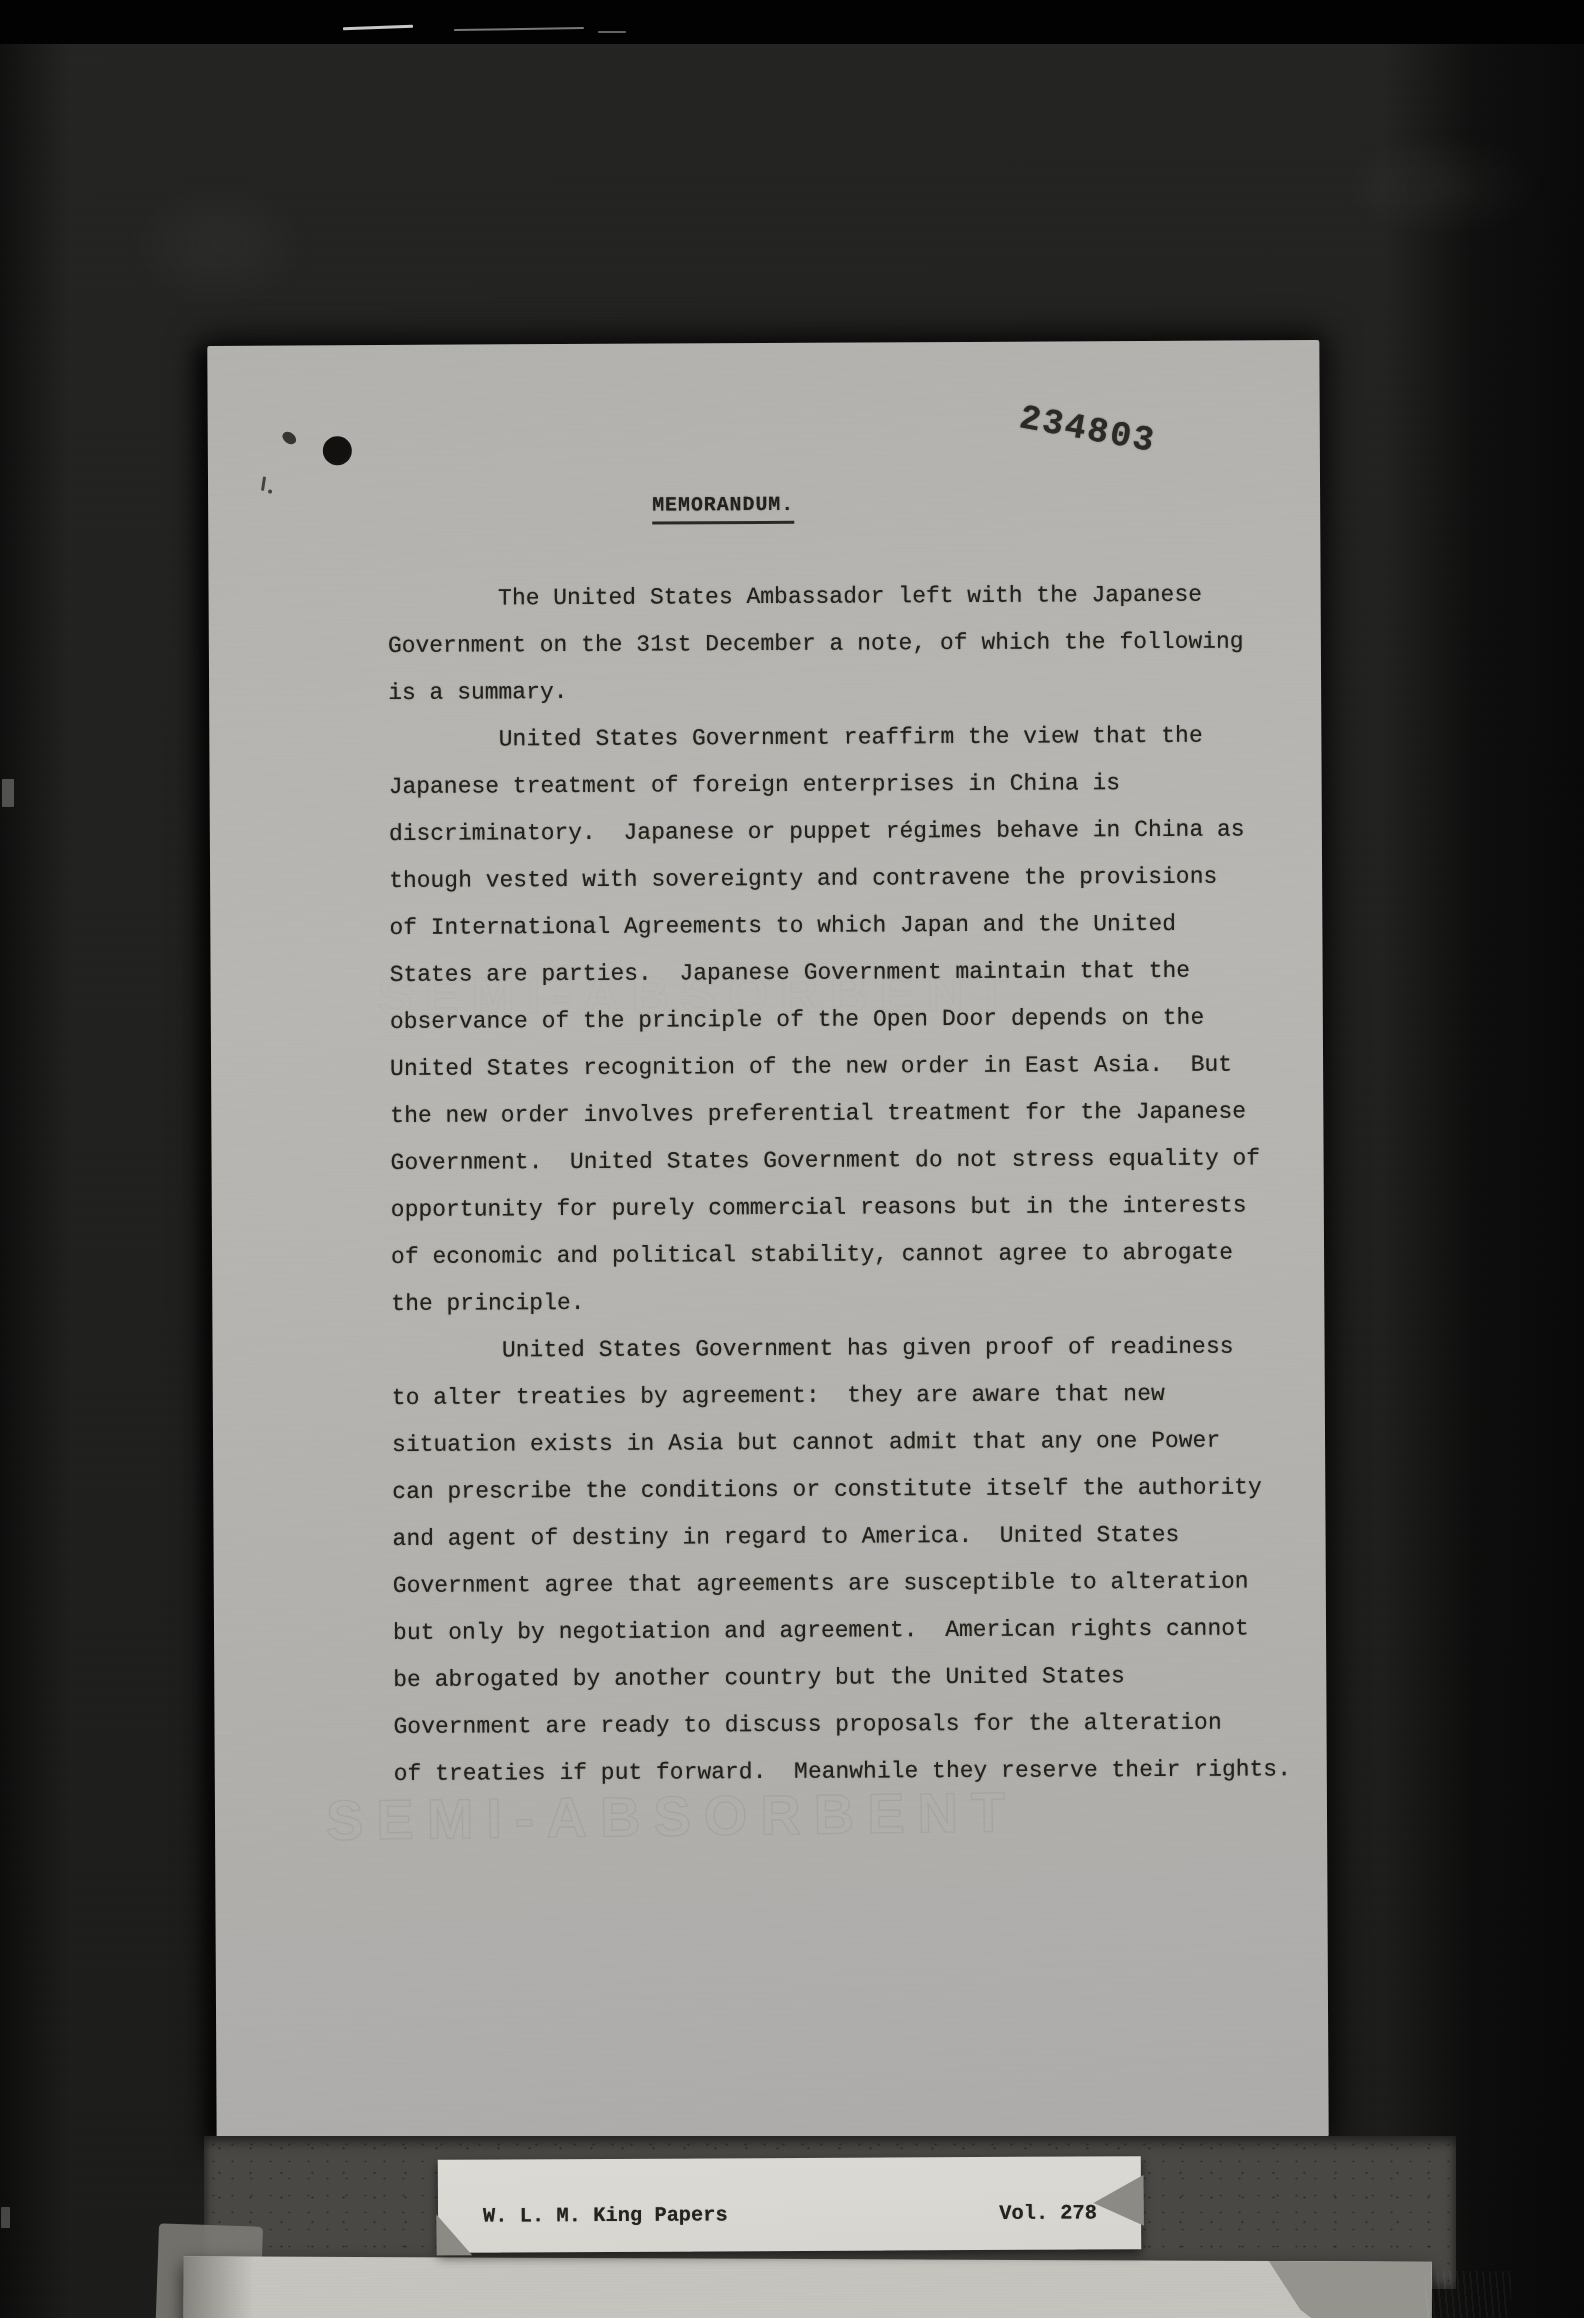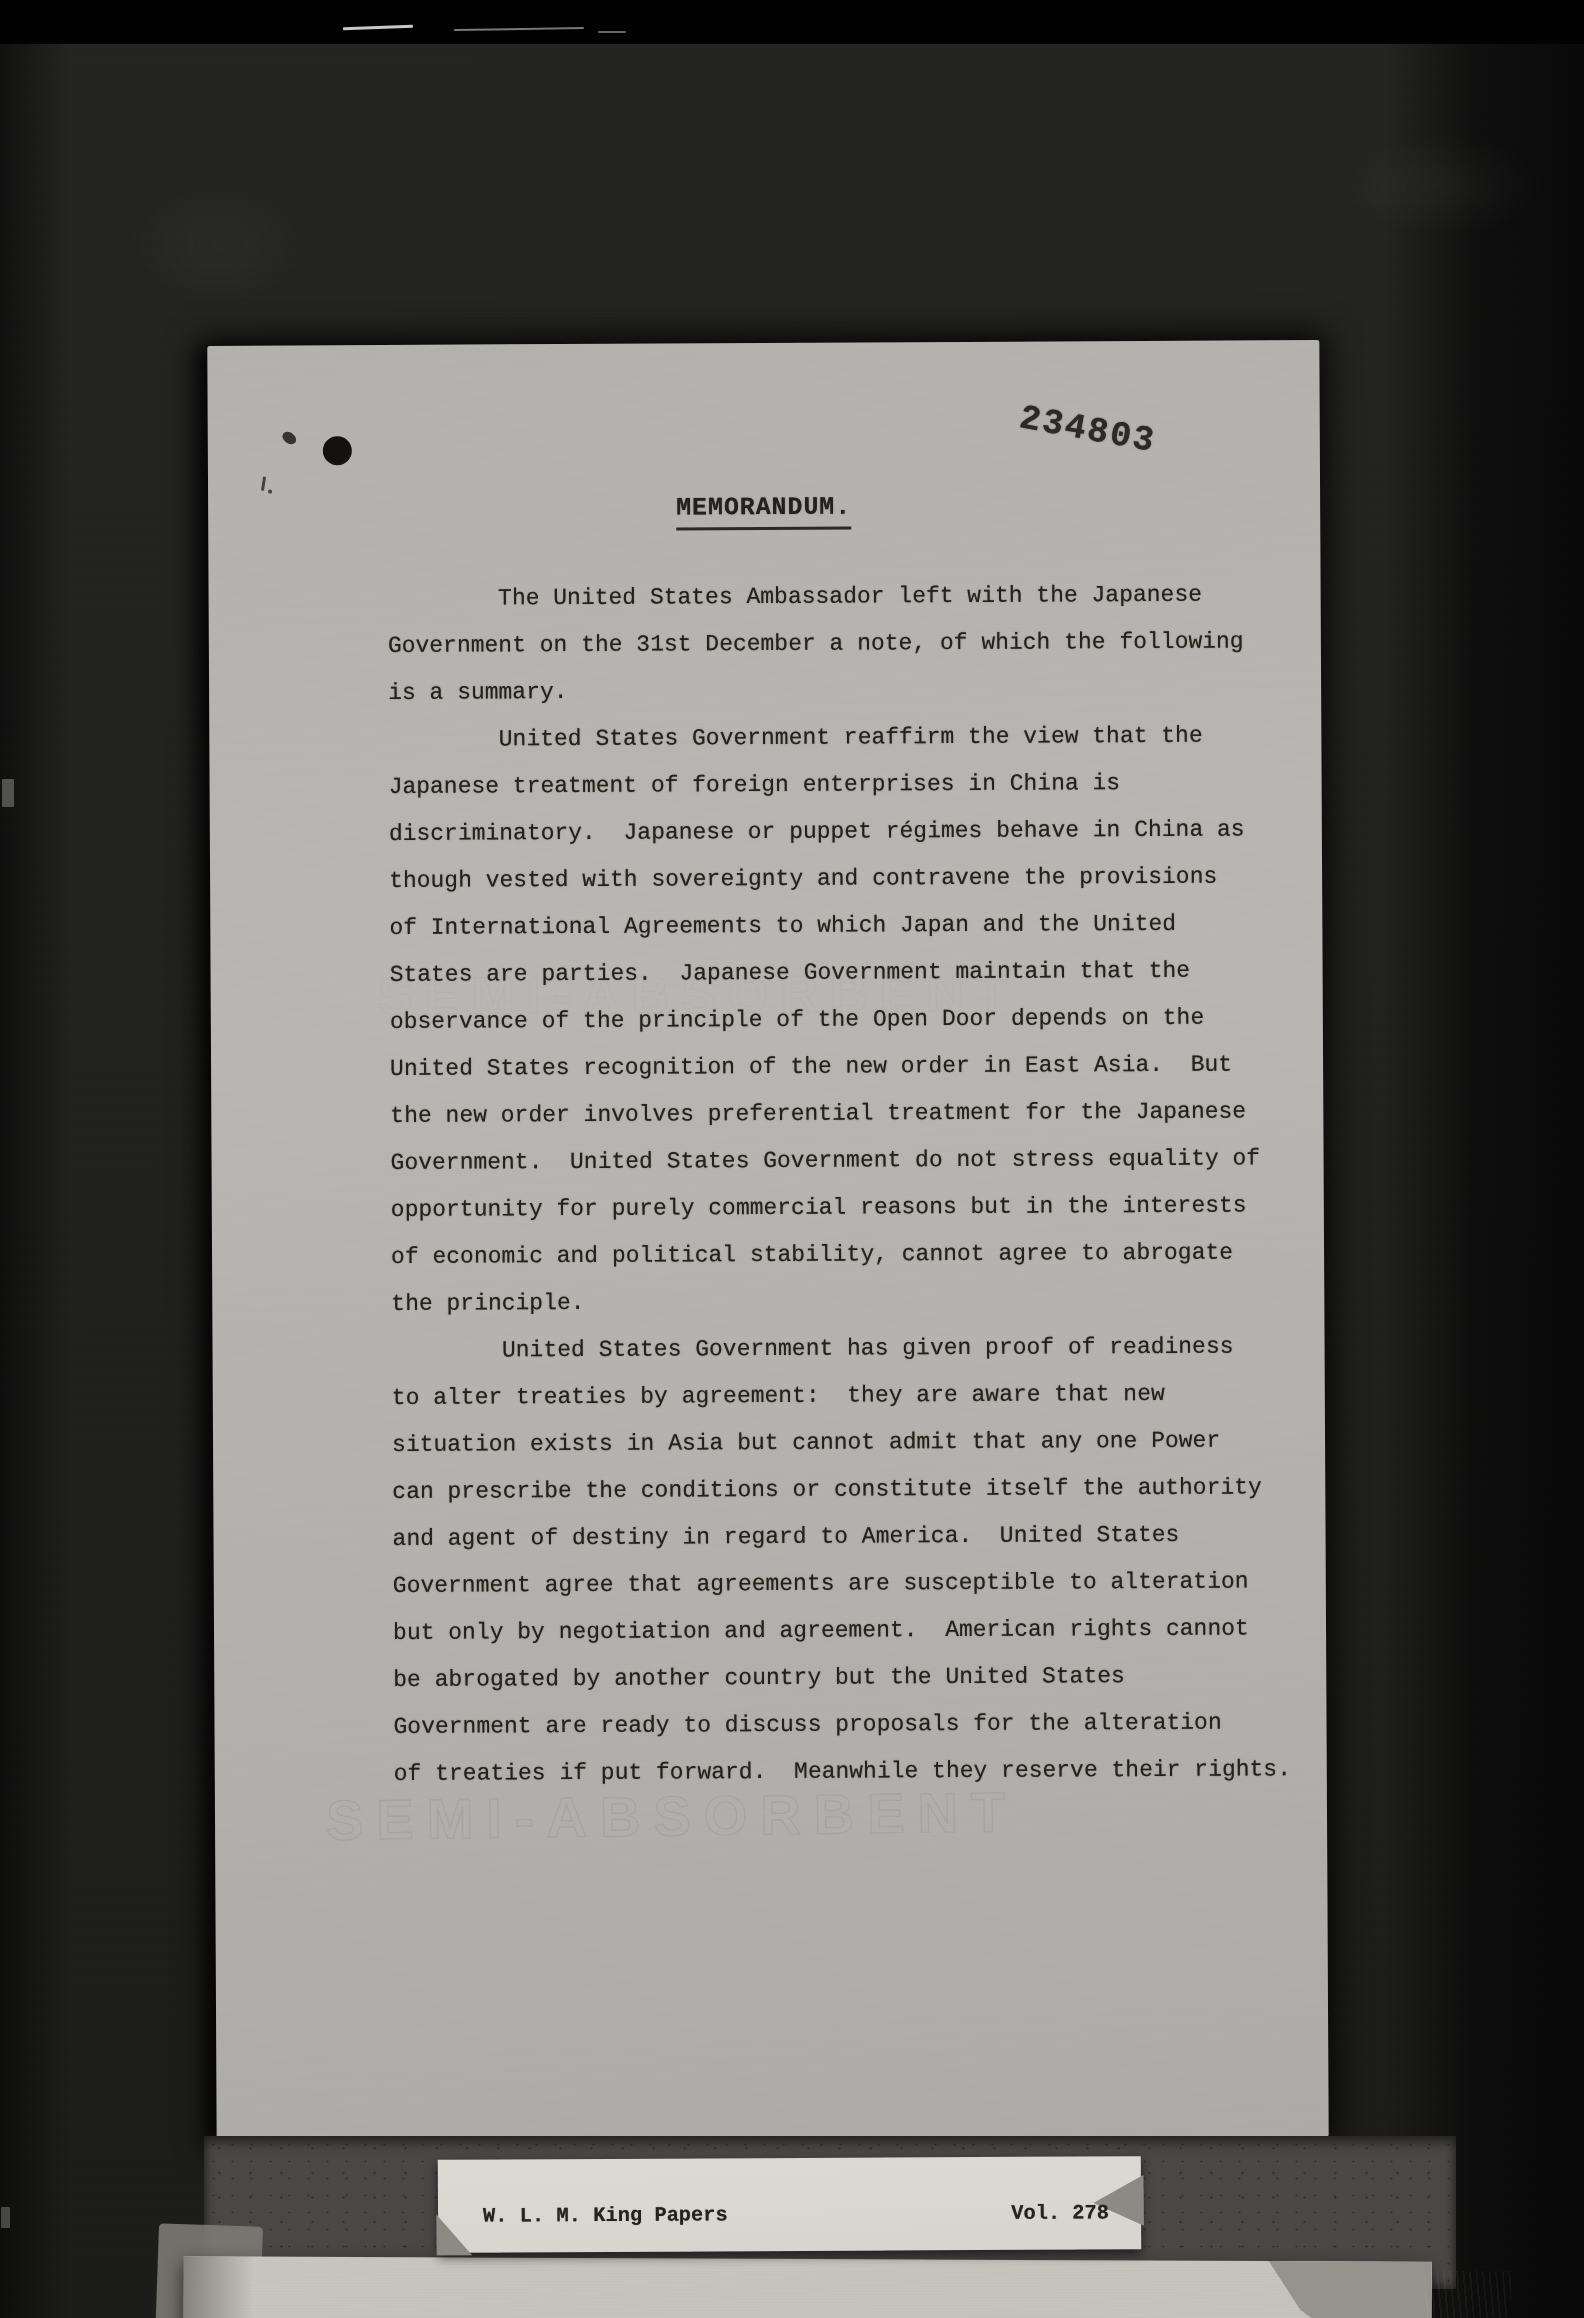--- a/index.html
+++ b/index.html
@@ -32,22 +32,22 @@
         font-family:"Liberation Mono",monospace;font-size:35px;font-weight:bold;
         letter-spacing:1.9px;color:#2b2a26;text-shadow:0 0 1.4px rgba(40,38,34,.7);}
 
   #punch-dot{left:115px;top:91px;width:29px;height:29px;border-radius:50%;
         background:radial-gradient(circle at 42% 40%,#12110f 55%,#22201d 100%);}
   #ink-blob{left:74px;top:87px;width:15px;height:11px;border-radius:50%;
         background:#221f1b;opacity:.85;transform:rotate(38deg);}
   #tick-line{left:54px;top:131px;width:2.8px;height:14px;background:#46433d;transform:rotate(9deg);border-radius:0.9px;}
   #tick-dot{left:60px;top:144px;width:3.7px;height:3.7px;background:#46433d;border-radius:50%;}
 
-  #memo-title{left:468px;top:150px;
-        font-family:"Liberation Mono",monospace;font-size:25px;font-weight:bold;
+  #memo-title{left:444px;top:150px;
+        font-family:"Liberation Mono",monospace;font-size:20px;font-weight:bold;
         letter-spacing:0.9px;color:#22211d;text-shadow:0 0 1.2px rgba(34,33,29,.6);
         border-bottom:3.7px solid #2a2925;padding-bottom:4.6px;text-align:center;}
 
   #memo-body{left:179px;top:231px;width:937px;
         font-family:"Liberation Mono",monospace;font-size:23px;line-height:47px;
         color:#232119;text-shadow:0 0 1.2px rgba(35,33,25,.55);}
   #memo-body p{margin:0;white-space:pre;}
 
   .watermark{font-family:"Liberation Sans",sans-serif;font-weight:bold;
         color:transparent;-webkit-text-stroke:1.4px rgba(128,125,118,1);}
@@ -85,21 +85,21 @@
         background:linear-gradient(178deg,#dbdad4,#d5d4ce);
         transform:rotate(-0.3deg);
         box-shadow:0 4.6px 11px rgba(0,0,0,.6);}
   #strip-notch-left{left:-1.9px;bottom:-2.8px;width:36px;height:45px;background:#8b8a85;
         clip-path:polygon(0 100%,100% 100%,0 8%);}
   #strip-notch-right{right:-2.8px;top:18.5px;width:56px;height:51px;background:#8b8a85;
         clip-path:polygon(100% 0,100% 100%,10% 55%);}
   .strip-text{font-family:"Liberation Mono",monospace;font-size:20.4px;font-weight:bold;
         color:#24231f;text-shadow:0 0 0.9px rgba(36,35,31,.6);top:45px;}
   #strip-text-left{left:45px;}
-  #strip-text-right{right:32px;}
+  #strip-text-right{right:44px;}
 </style>
 </head>
 <body>
 
 <div id="film" class="abs">
   <div id="film-texture" class="abs"></div>
 </div>
 <div id="film-left-dark" class="abs"></div>
 <div id="film-right-dark" class="abs"></div>
 <div id="top-black" class="abs"></div>

